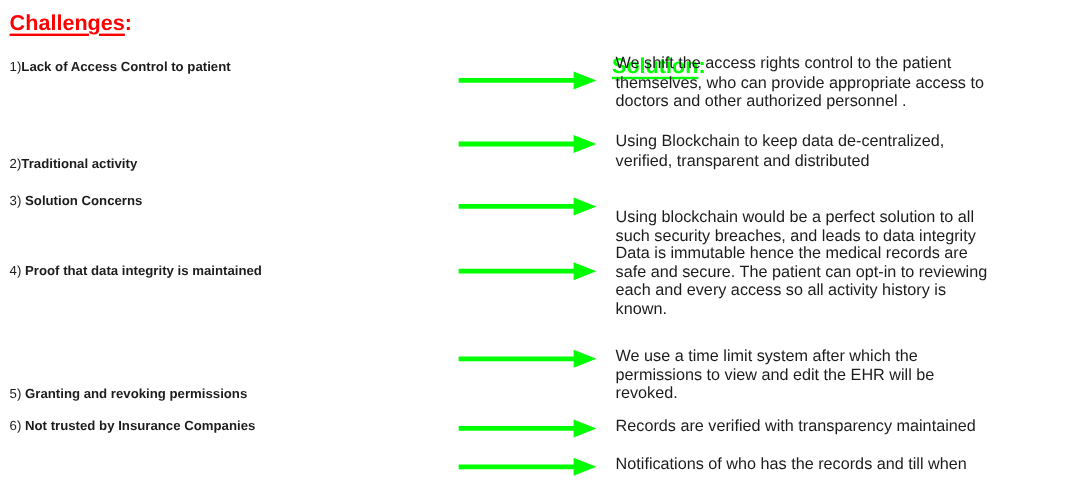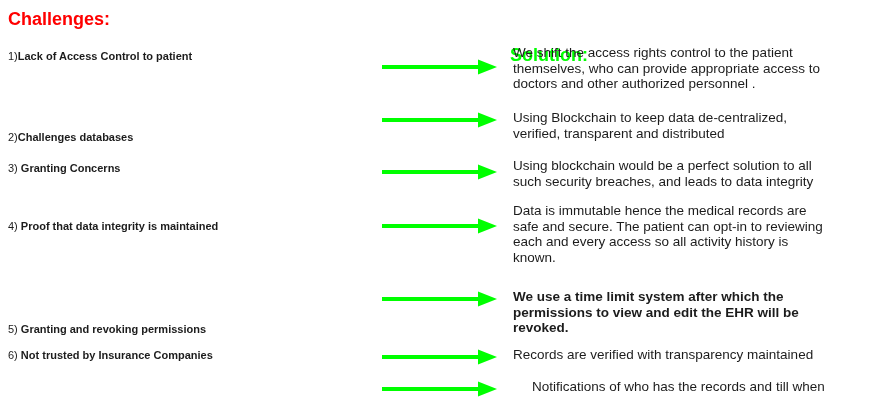--- a/index.html
+++ b/index.html
@@ -5,52 +5,52 @@
   :root{
     --red:#ff0000;
     --green:#00ff00;
     --text:#1c1c1c;
   }
   *{margin:0;padding:0;box-sizing:border-box;}
   html,body{width:893px;height:409px;background:#ffffff;overflow:hidden;}
   body{position:relative;font-family:"Liberation Sans","DejaVu Sans",sans-serif;color:var(--text);}
 
   .heading{position:absolute;top:8px;font-size:18px;font-weight:700;line-height:22px;white-space:pre;}
-  .heading .hw{text-decoration-thickness:2px;text-underline-offset:3px;}
+  .heading .hw{text-decoration:underline;text-decoration-thickness:2px;text-underline-offset:3px;}
   .heading-challenges{left:8px;color:var(--red);}
   .heading-solution{left:510px;color:var(--green);margin-top:36px;}
 
   .challenge{position:absolute;left:8px;font-size:11px;font-weight:700;line-height:20px;white-space:pre;color:var(--text);}
   .challenge .num{font-weight:400;}
 
   .arrow{position:absolute;left:382px;}
 
   .solution{position:absolute;left:513px;font-size:13.5px;font-weight:400;line-height:15.5px;white-space:pre;color:var(--text);}
 
   
   .c1{top:46px;}  .a1{top:58px;}  .s1{top:45px;}
   .c2{top:127px;} .a2{top:111px;} .s2{top:110px;}
-  .c3{top:158px;} .a3{top:163px;} .s3{top:158px;}
+  .c3{top:158px;} .a3{top:163px;} .s3{top:173px;}
   .c4{top:216px;} .a4{top:217px;} .s4{top:203px;}
-  .c5{top:273px;margin-top:46px;} .a5{top:290px;} .s5{top:289px;font-weight:bold;}
+  .c5{top:273px;margin-top:46px;} .a5{top:290px;} .s5{top:289px;}
   .c6{top:345px;} .a6{top:348px;} .s6{top:347px;}
-  .c7{top:378px;margin-top:44px;} .a7{top:380px;} .s7{top:379px;margin-left:19px;}
+  .c7{top:378px;margin-top:44px;} .a7{top:380px;} .s7{top:379px;}
 </style>
 </head>
 <body>
 
 <div>
 
   <div class="heading heading-challenges"><span class="hw">Challenges</span><span>:</span></div>
 
   <div class="heading heading-solution"><span class="hw">Solution</span><span>:</span></div>
 
   <div class="challenge c1"><span class="num">1)</span><span>Lack of Access Control to patient</span></div>
-  <div class="challenge c2"><span class="num">2)</span><span>Challenges databases</span></div>
-  <div class="challenge c3"><span class="num">3) </span><span>Granting Concerns</span></div>
+  <div class="challenge c2"><span class="num">2)</span><span>Traditional activity</span></div>
+  <div class="challenge c3"><span class="num">3) </span><span>Solution Concerns</span></div>
   <div class="challenge c4"><span class="num">4) </span><span>Proof that data integrity is maintained</span></div>
   <div class="challenge c5"><span class="num">5) </span><span>Granting and revoking permissions</span></div>
   <div class="challenge c6"><span class="num">6) </span><span>Not trusted by Insurance Companies</span></div>
   <div class="challenge c7"><span class="num">7) </span><span>No Live feedbacks</span></div>
 
   <svg class="arrow a1" width="116" height="18" viewBox="0 0 116 18">
       <line x1="0" y1="9" x2="98" y2="9" stroke-width="4" stroke="#00ff00"></line>
       <polygon points="96,1.5 115,9 96,16.5" fill="#00ff00"></polygon>
     </svg>
   <svg class="arrow a2" width="116" height="18" viewBox="0 0 116 18">

